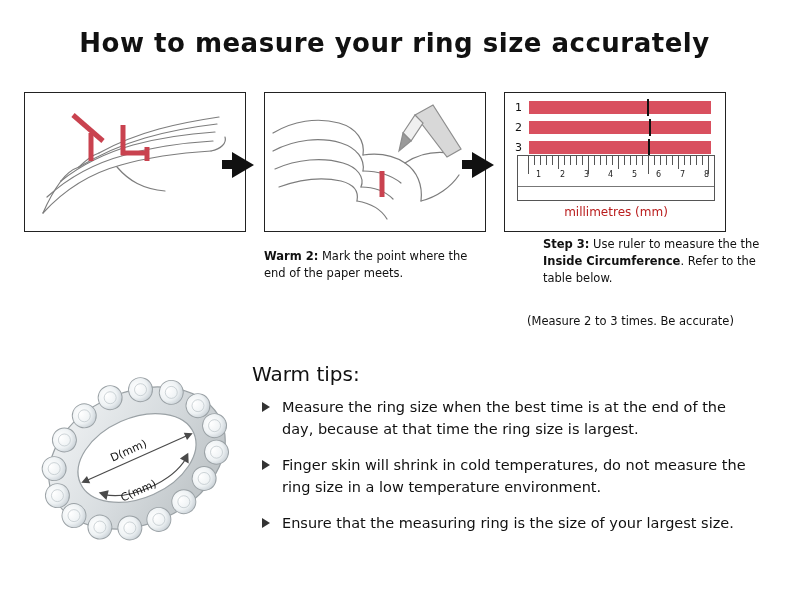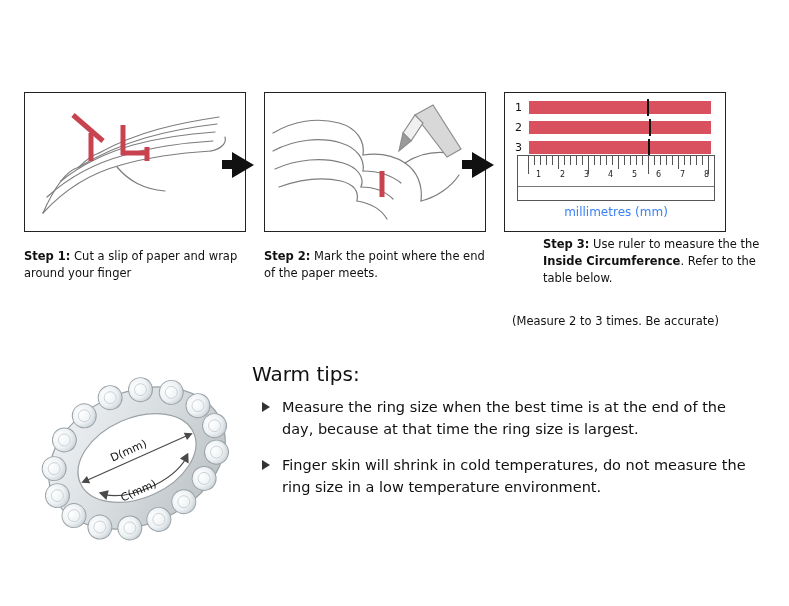--- a/index.html
+++ b/index.html
@@ -64,21 +64,21 @@
   #cap1 { left: 24px; top: 248px; }
   #cap2 { left: 264px; top: 248px; }
   #cap3 { left: 504px; top: 236px; width: 240px; margin-left: 39px; }
 
   .step-note {
     position: absolute;
     font-size: 11.5px;
     color: #111;
   }
   #note1 { left: 24px; top: 314px; }
-  #note3 { left: 512px; top: 314px; }
+  #note3 { left: 527px; top: 314px; }
 
   
   .arrow {
     position: absolute;
     top: 152px;
     width: 0;
     height: 0;
     border-top: 13px solid transparent;
     border-bottom: 13px solid transparent;
     border-left: 22px solid #111;
@@ -154,21 +154,21 @@
     color: #222;
     top: 14px;
   }
   .mm-label {
     position: absolute;
     left: 0;
     width: 222px;
     text-align: center;
     top: 112px;
     font-size: 12px;
-    color: #3b82f6;
+    color: #b91c1c;
   }
 
   
   .sketch { position: absolute; left: 0; top: 0; }
 
   
   #tips-title {
     position: absolute;
     left: 252px;
     top: 362px;
@@ -206,20 +206,21 @@
     top: 348px;
     width: 230px;
     height: 220px;
   }
 </style>
 </head>
 <body>
 
 <div id="page">
 
+  <div id="title">How to measure your ring size accurately</div>
 
   <div class="step" id="step1">
     <div class="step-box">
       <svg class="sketch" width="220" height="138" viewBox="0 0 220 138">
         <g fill="none" stroke="#7d7d7d" stroke-width="1.2" stroke-linecap="round">
           <path d="M18 120 C 40 96, 66 80, 96 72 C 124 64, 152 60, 186 58"></path>
           <path d="M22 104 C 44 84, 70 70, 100 62 C 128 54, 156 50, 188 48"></path>
           <path d="M36 88 C 56 72, 80 60, 108 52 C 134 45, 160 41, 190 39"></path>
           <path d="M54 74 C 74 62, 96 52, 120 45 C 144 38, 166 34, 192 31"></path>
           <path d="M74 60 C 92 50, 112 42, 134 36 C 156 30, 174 27, 194 24"></path>
@@ -232,23 +233,20 @@
         <g stroke="#c9424f" stroke-width="5" stroke-linecap="butt">
           <line x1="48" y1="22" x2="78" y2="48"></line>
           <line x1="66" y1="40" x2="66" y2="68"></line>
           <line x1="98" y1="32" x2="98" y2="62"></line>
           <line x1="96" y1="60" x2="124" y2="60"></line>
           <line x1="122" y1="54" x2="122" y2="68"></line>
         </g>
       </svg>
     </div>
   </div>
-  <div class="step-caption" id="cap1">
-    <b>Step 1:</b><span> Cut a slip of paper and wrap around your finger</span>
-  </div>
 
   <div class="arrow-stem" id="stem1"></div>
   <div class="arrow" id="arrow1"></div>
 
   <div class="step" id="step2">
     <div class="step-box">
       <svg class="sketch" width="220" height="138" viewBox="0 0 220 138">
         <g fill="none" stroke="#7d7d7d" stroke-width="1.2" stroke-linecap="round">
           <path d="M8 40 C 28 28, 52 24, 74 30 C 92 35, 100 48, 98 62"></path>
           <path d="M8 58 C 30 46, 56 44, 76 50 C 92 55, 100 66, 98 78"></path>
@@ -266,21 +264,21 @@
           <polygon points="138,40 150,22 158,30 146,48" fill="#f0f0f0" stroke="#8d8d8d"></polygon>
           <polygon points="138,40 146,48 134,58" fill="#9a9a9a" stroke="#8d8d8d"></polygon>
         </g>
         <g stroke="#c9424f" stroke-width="5" stroke-linecap="butt">
           <line x1="117" y1="78" x2="117" y2="104"></line>
         </g>
       </svg>
     </div>
   </div>
   <div class="step-caption" id="cap2">
-    <b>Step 2:</b><span> Mark the point where the end of the paper meets.</span>
+    <b>Warm 2:</b><span> Mark the point where the end of the paper meets.</span>
   </div>
 
   <div class="arrow-stem" id="stem2"></div>
   <div class="arrow" id="arrow2"></div>
 
   <div class="step" id="step3">
     <div class="step-box">
 
       <div class="strip-row" style="left:10px; top:8px;">
         <span class="strip-num">1</span>
@@ -431,15 +429,19 @@
   <div id="tips-title">Warm tips:</div>
   <div id="tips-list">
     <div class="tip">
       <span class="bullet"></span>
       <span>Measure the ring size when the best time is at the end of the day, because at that time the ring size is largest.</span>
     </div>
     <div class="tip">
       <span class="bullet"></span>
       <span>Finger skin will shrink in cold temperatures, do not measure the ring size in a low temperature environment.</span>
     </div>
+    <div class="tip">
+      <span class="bullet"></span>
+      <span>Ensure that the measuring ring is the size of your largest size.</span>
+    </div>
   </div>
 
 </div>
 
 </body></html>

